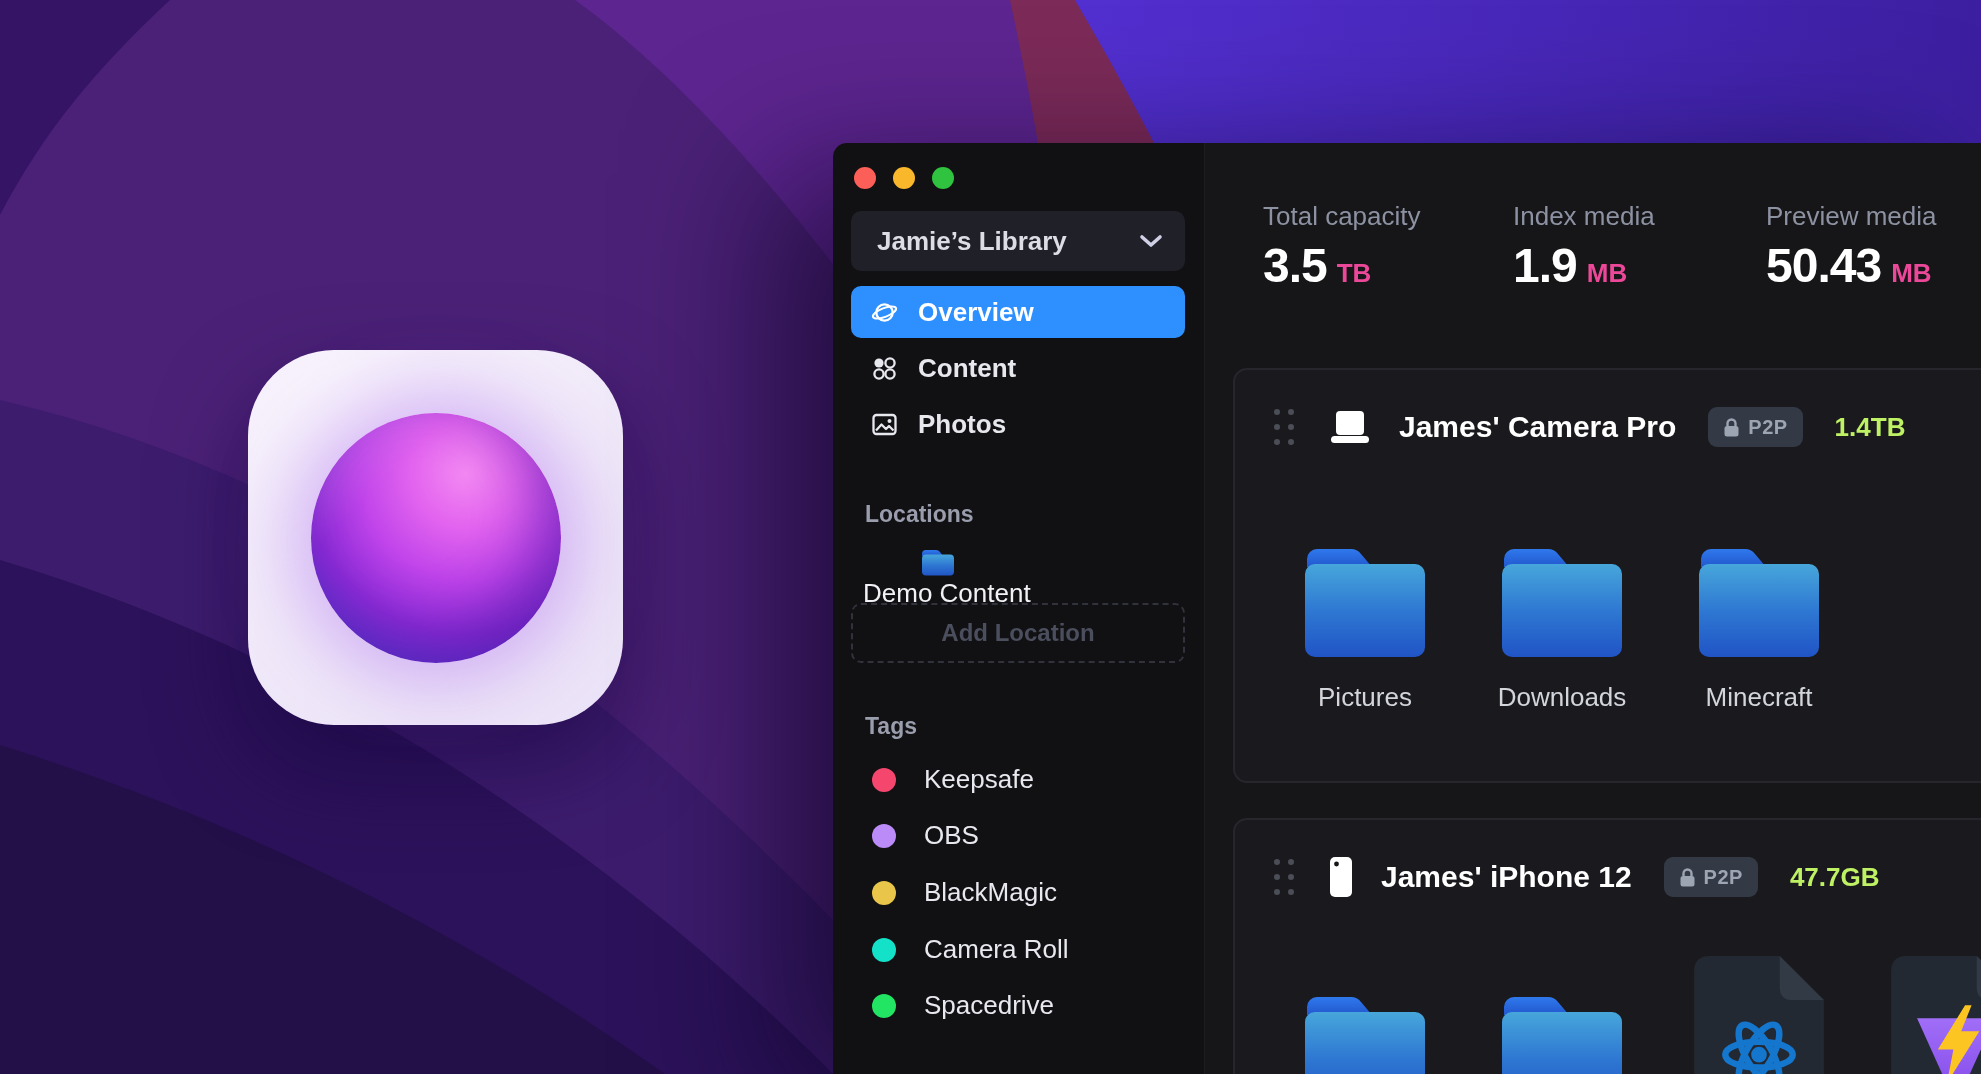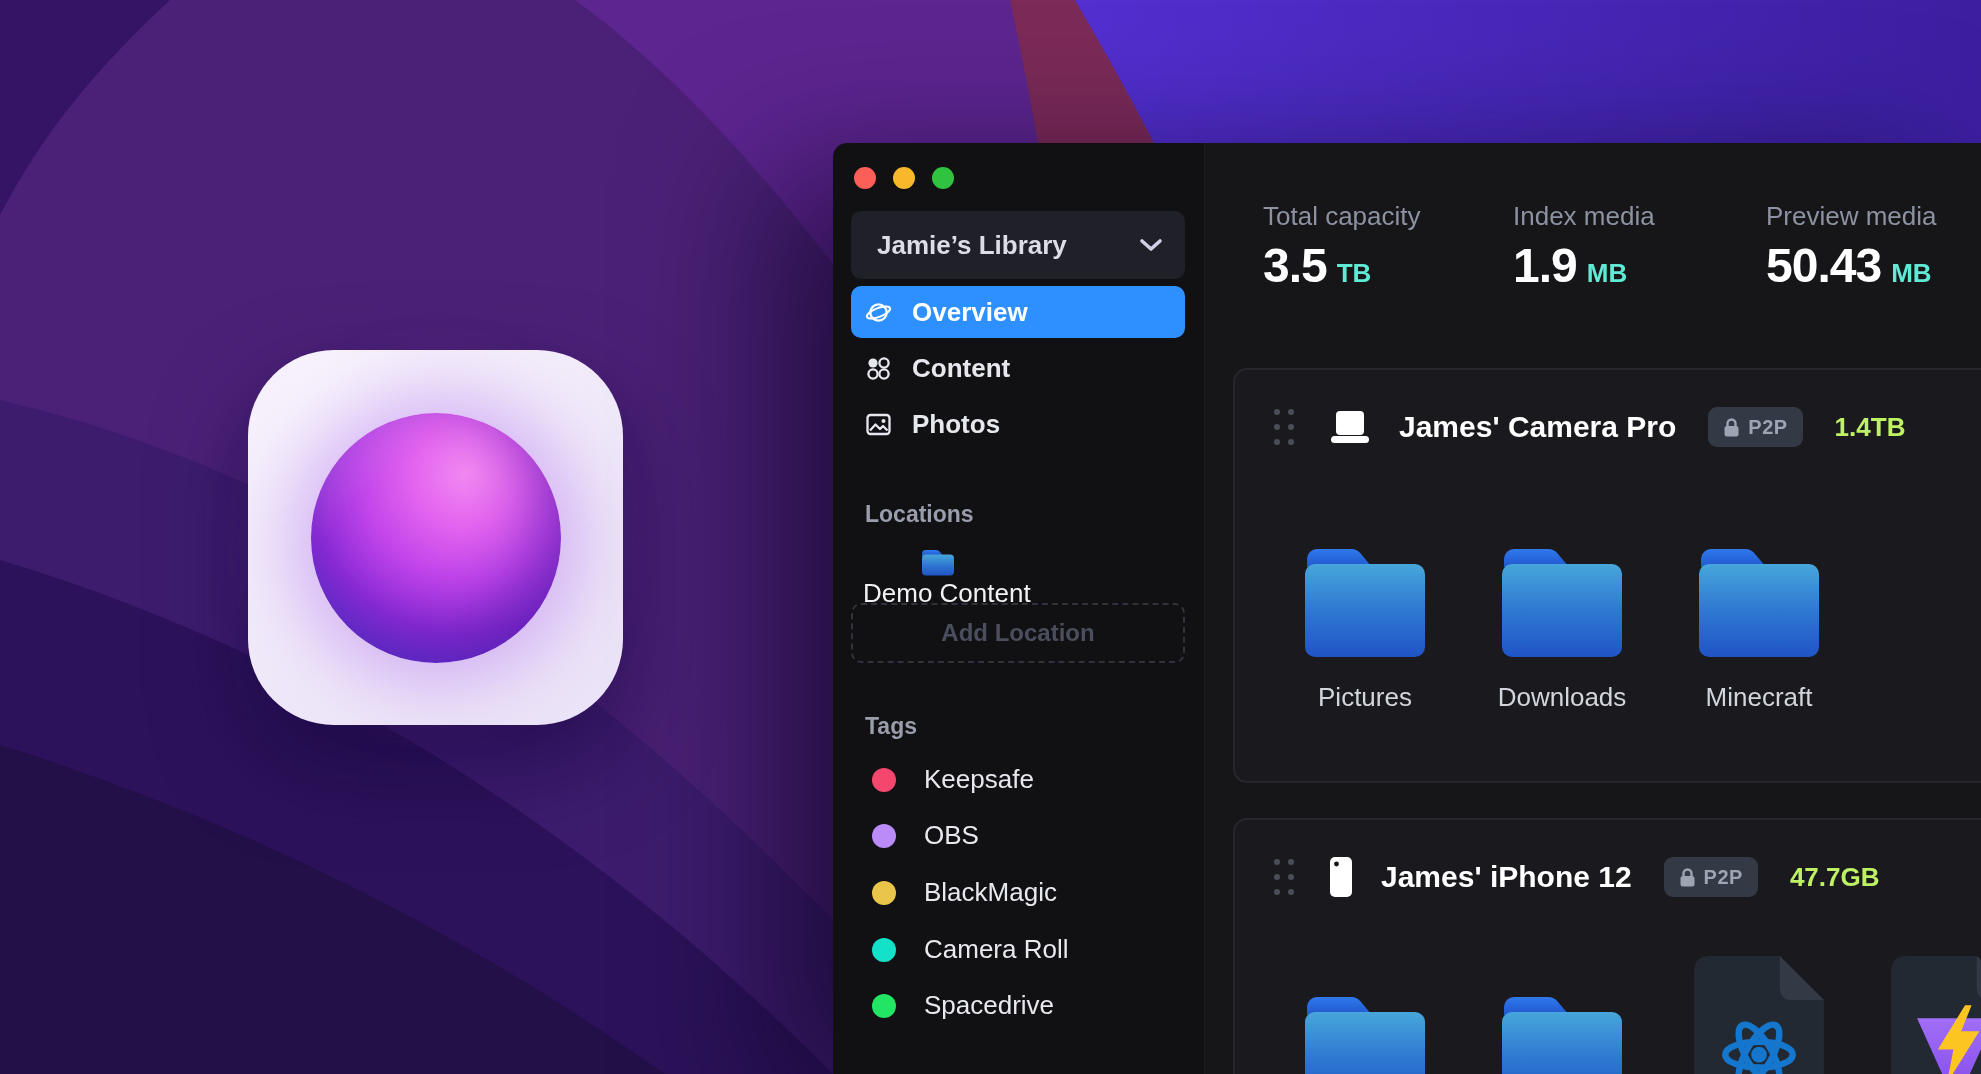--- a/index.html
+++ b/index.html
@@ -25,48 +25,48 @@
   
   .window { position:absolute; left:833px; top:143px; right:0; bottom:0;
     border-radius:14px 0 0 0; overflow:hidden; display:flex;
     box-shadow:-60px 30px 140px rgba(8,0,28,.6); }
 
   
   .sidebar { position:relative; width:372px; flex:0 0 372px; background:#111114;
     border-right:1px solid #1d1d22; }
   .traffic { position:absolute; top:24px; left:21px; display:flex; gap:17px; }
   .traffic span { width:22px; height:22px; border-radius:50%; }
-  .lib-select { position:absolute; left:18px; top:68px; width:334px; height:68px;
+  .lib-select { position:absolute; left:18px; top:68px; width:334px; height:60px;
     background:#1f2028; border-radius:10px; display:flex; align-items:center;
     padding:0 22px 0 26px; }
   .lib-select .name { color:#dcdde5; font-size:26px; font-weight:700; flex:1;
     white-space:nowrap; }
   .nav { position:absolute; left:18px; top:143px; width:334px; }
   .nav-item { height:52px; margin-bottom:4px; border-radius:10px; display:flex;
-    align-items:center; padding-left:14px; color:#e7e8ee; font-size:26px; font-weight:700; }
+    align-items:center; padding-left:20px; color:#e7e8ee; font-size:26px; font-weight:700; }
   .nav-item .nicon { width:27px; height:27px; margin-right:20px; display:flex; }
   .nav-item.active { color:#fff; }
   .section-label { position:absolute; left:32px; color:#9a9dac; font-size:23px; font-weight:700; }
   .loc-row { position:absolute; left:30px; top:404px; display:flex; align-items:center;flex-direction:column; }
   .loc-row .ficon { width:38px; height:31px; margin-right:17px; }
   .loc-row .txt { color:#f2f2f6; font-size:26px; }
   .add-location { position:absolute; left:18px; top:460px; width:334px; height:60px;
     border:2px dashed #31323c; border-radius:10px; color:#4a4e5d; font-size:24px;
     font-weight:700; display:flex; align-items:center; justify-content:center; background:transparent; }
   .tag-row { position:absolute; left:39px; display:flex; align-items:center; }
   .tag-row .dot { width:24px; height:24px; border-radius:50%; margin-right:28px; }
   .tag-row .txt { color:#e8e9ef; font-size:26px; }
 
   
   .main { position:relative; flex:1; background:#161619; }
   .stat { position:absolute; top:58px; }
   .stat .lbl { color:#8d92a2; font-size:26px; }
   .stat .val { margin-top:6px; display:flex; align-items:baseline; gap:10px; }
   .stat .num { color:#fff; font-size:48px; font-weight:700; letter-spacing:-1px; }
-  .stat .unit { color:#5eead4; font-size:26px; font-weight:700; }
+  .stat .unit { color:#ec4899; font-size:26px; font-weight:700; }
   .card { position:absolute; left:28px; right:-40px; background:#1a1a1e;
     border:2px solid #26262c; border-radius:14px; overflow:hidden; }
   .card-1 { top:225px; height:415px; }
   .card-2 { top:675px; height:440px; }
   .card-head { position:absolute; top:34px; left:36px; display:flex; align-items:center; height:46px; }
   .drag { width:26px; height:44px; margin-right:32px; flex:0 0 auto; }
   .dev-icon { margin-right:28px; display:flex; }
   .dev-name { color:#fff; font-size:30px; font-weight:700; white-space:nowrap; }
   .p2p { margin-left:32px; background:#333a46; border-radius:9px; height:40px;
     display:flex; align-items:center; padding:0 15px; gap:8px; }

